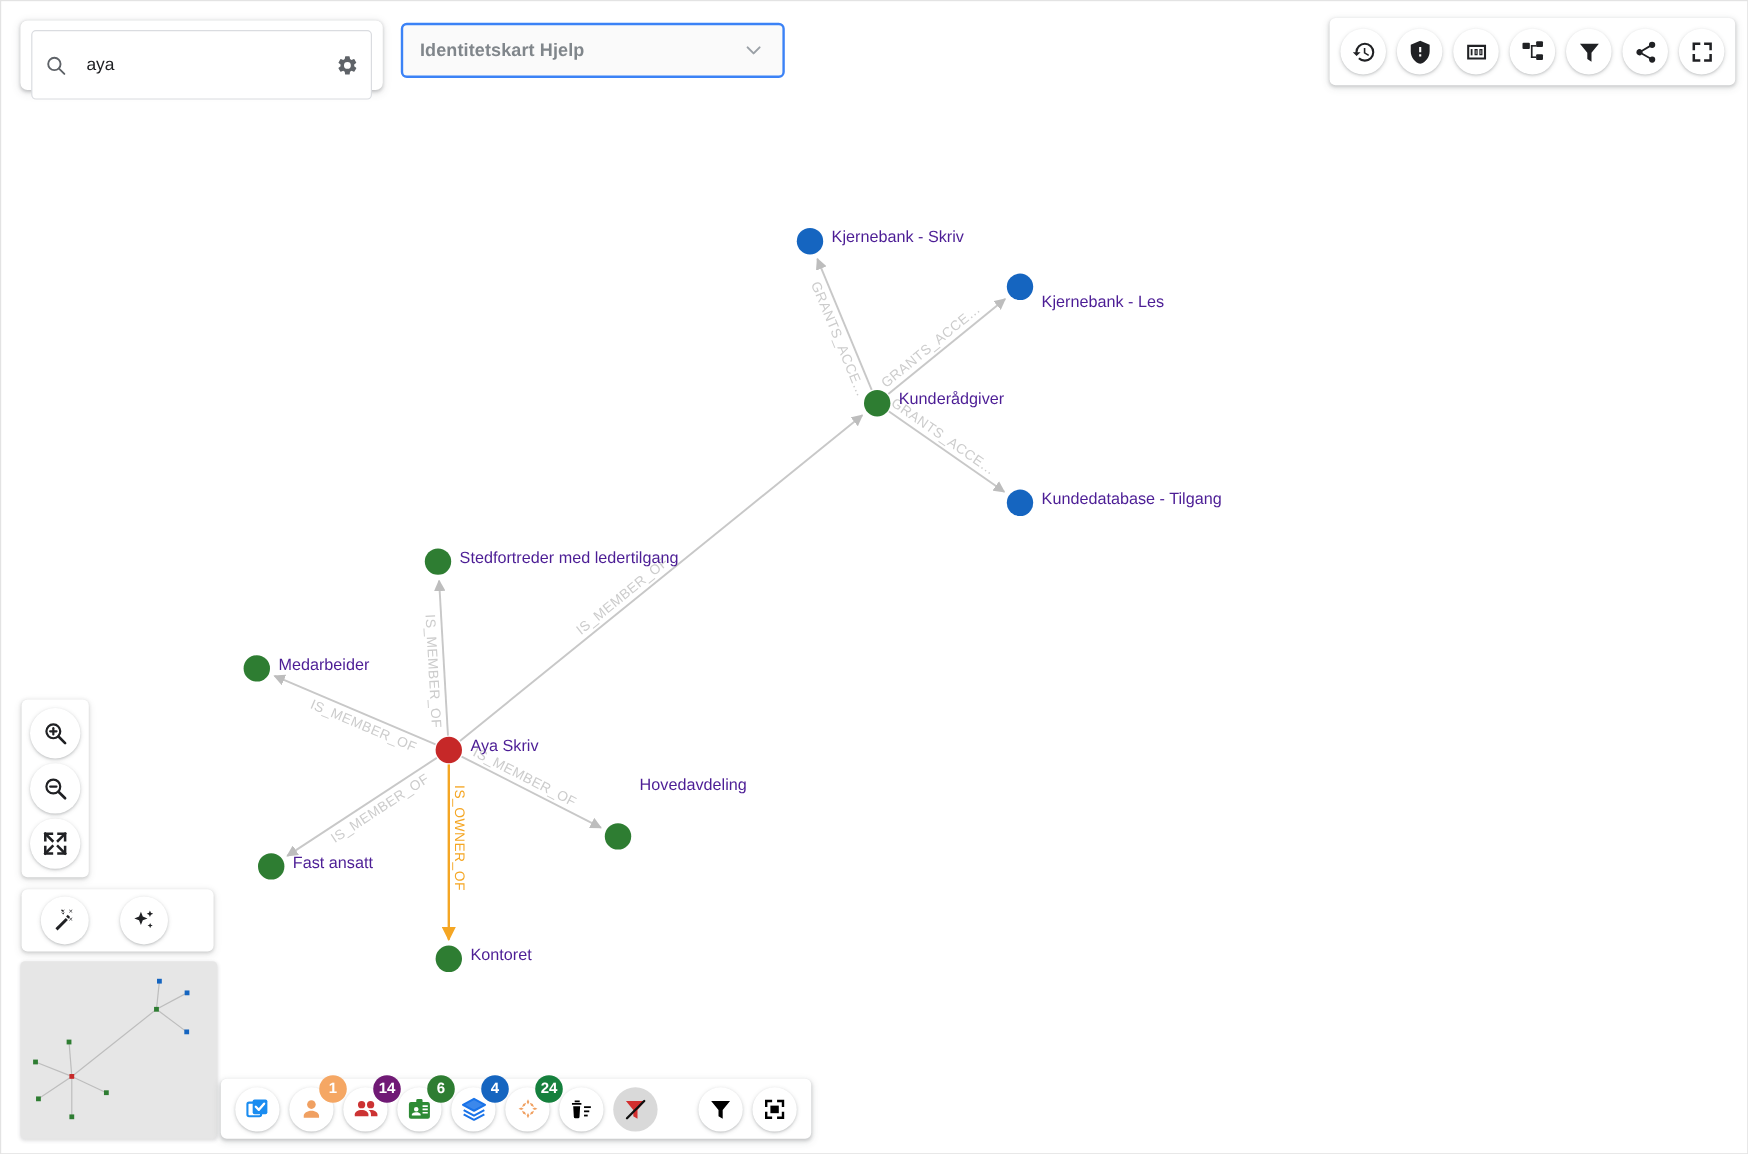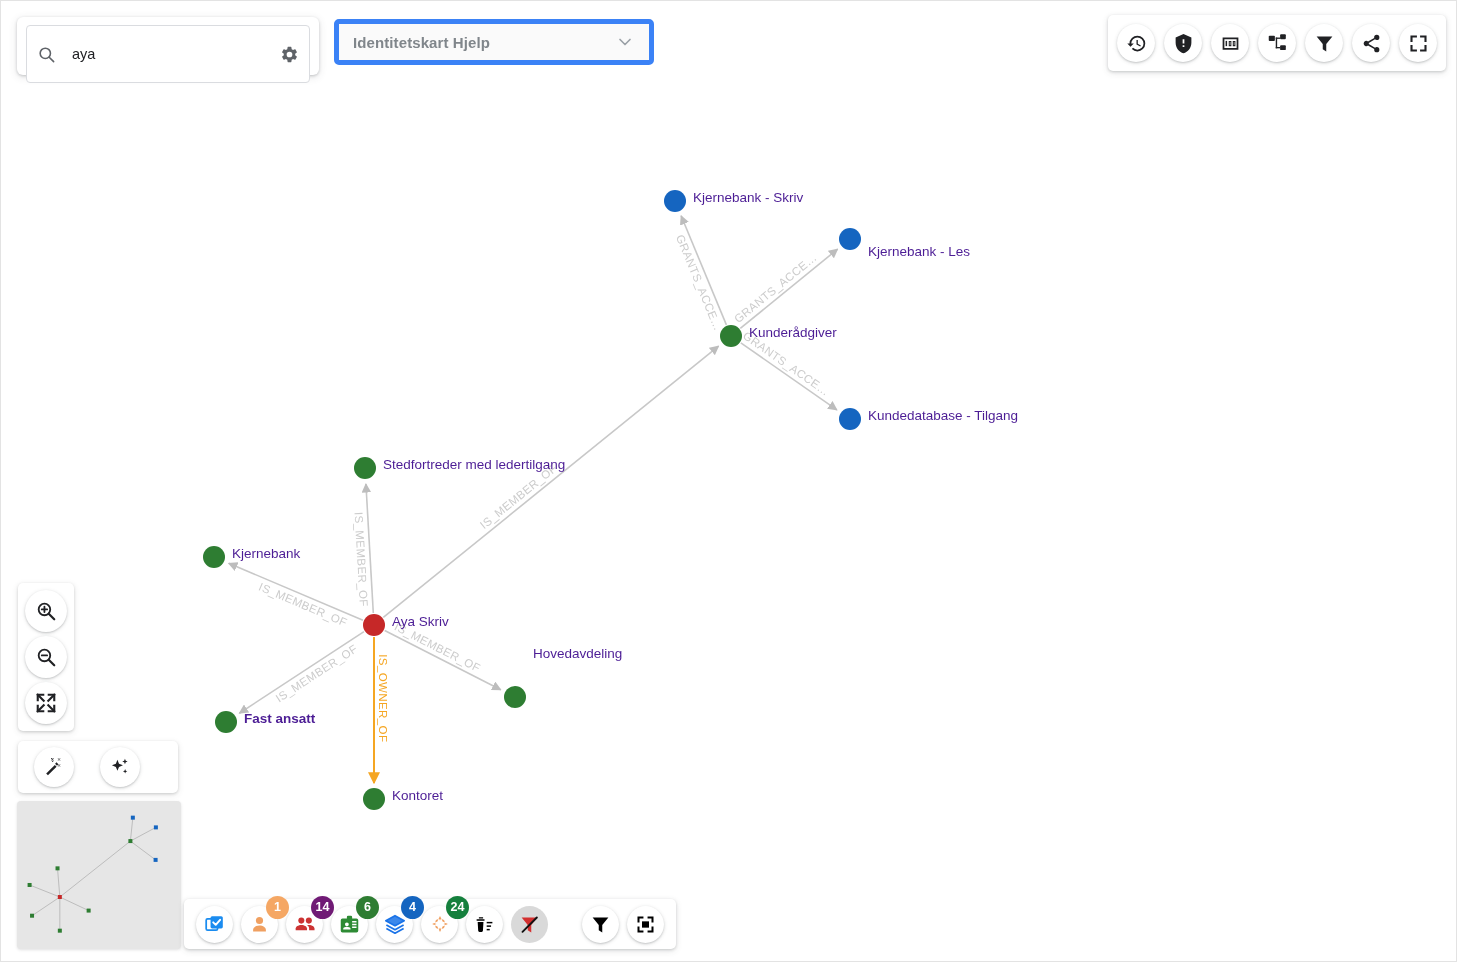--- a/index.html
+++ b/index.html
@@ -85,21 +85,21 @@
     display: flex; align-items: center;
   }
 
   
   .map-select {
     position: absolute;
     left: 333px; top: 18px;
     width: 320px;
     height: 46px;
     background: #fafafa;
-    border: 5px solid #3b82f6;
+    border: 2px solid #3b82f6;
     border-radius: 5px;
     box-sizing: border-box;
     display: flex;
     align-items: center;
     padding: 0 14px;
     cursor: pointer;
   }
   .map-select-label {
     flex: 1 1 auto;
     font-size: 15px;
@@ -252,22 +252,22 @@
           <circle cx="514" cy="696" r="11" fill="#2e7d32"></circle>
           <circle cx="730" cy="335" r="11" fill="#2e7d32"></circle>
           <circle cx="674" cy="200" r="11" fill="#1565c0"></circle>
           <circle cx="849" cy="238" r="11" fill="#1565c0"></circle>
           <circle cx="849" cy="418" r="11" fill="#1565c0"></circle>
         </g>
     </svg>
     <div id="node-labels">
         <div class="node-label" style="left: 391px; top: 614px;">Aya Skriv</div>
         <div class="node-label" style="left: 382px; top: 457px;">Stedfortreder med ledertilgang</div>
-        <div class="node-label" style="left: 231px; top: 546px;">Kjernebank</div>
-        <div class="node-label" style="left: 243px; top: 711px; font-weight: bold;">Fast ansatt</div>
+        <div class="node-label" style="left: 231px; top: 546px;">Medarbeider</div>
+        <div class="node-label" style="left: 243px; top: 711px;">Fast ansatt</div>
         <div class="node-label" style="left: 391px; top: 788px;">Kontoret</div>
         <div class="node-label" style="left: 532px; top: 646px;">Hovedavdeling</div>
         <div class="node-label" style="left: 748px; top: 325px;">Kunderådgiver</div>
         <div class="node-label" style="left: 692px; top: 190px;">Kjernebank - Skriv</div>
         <div class="node-label" style="left: 867px; top: 228px; margin-top: 16px;">Kjernebank - Les</div>
         <div class="node-label" style="left: 867px; top: 408px;">Kundedatabase - Tilgang</div>
       </div>
   </div>
 
   <div class="search-panel">

